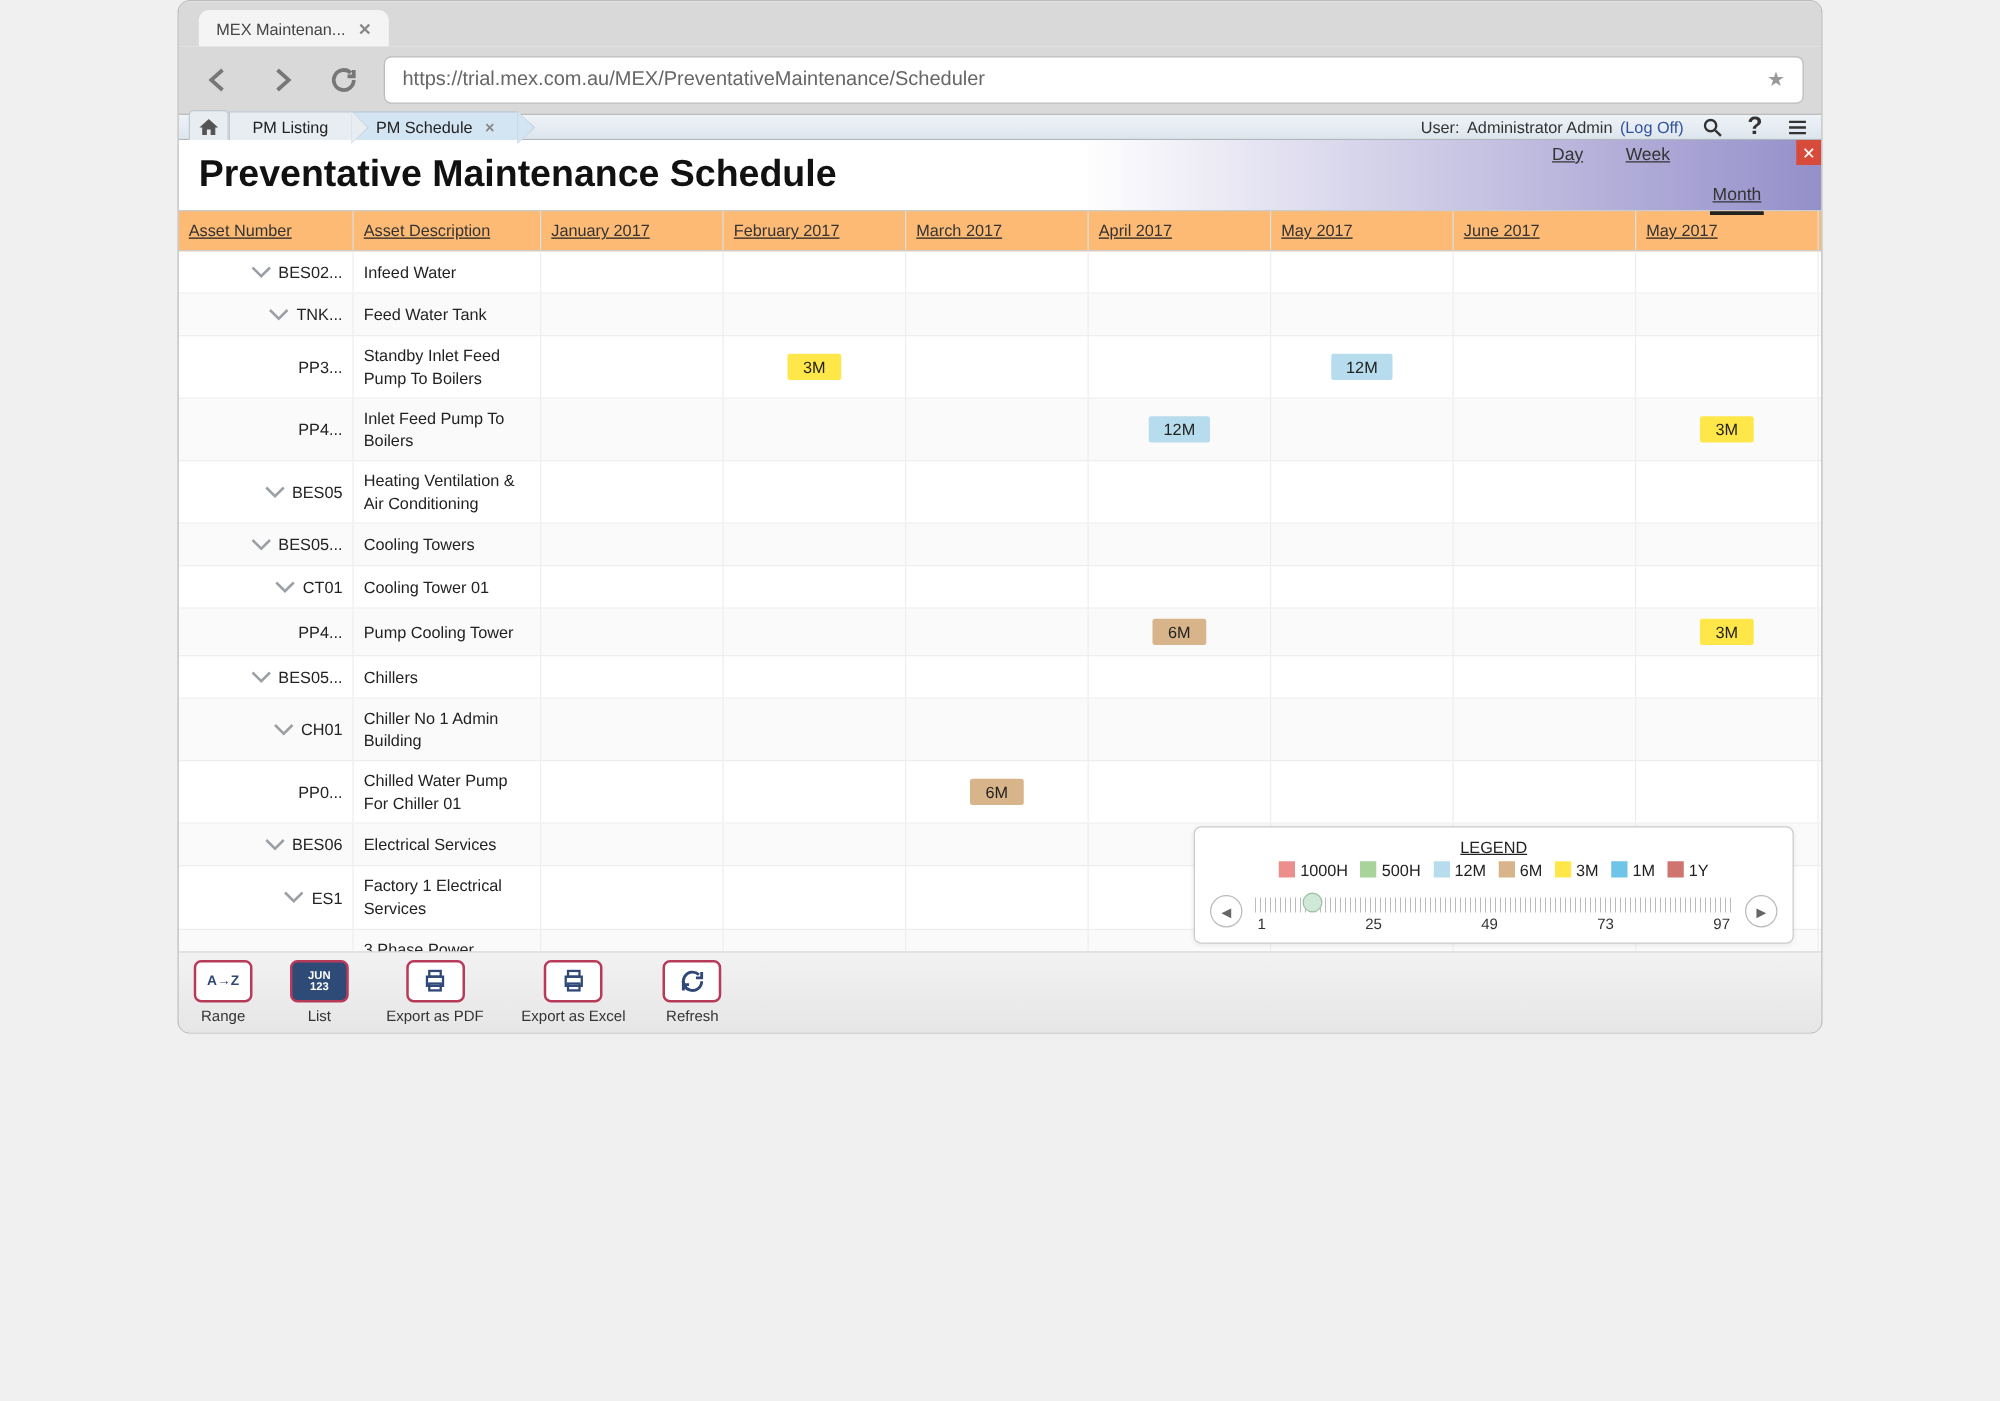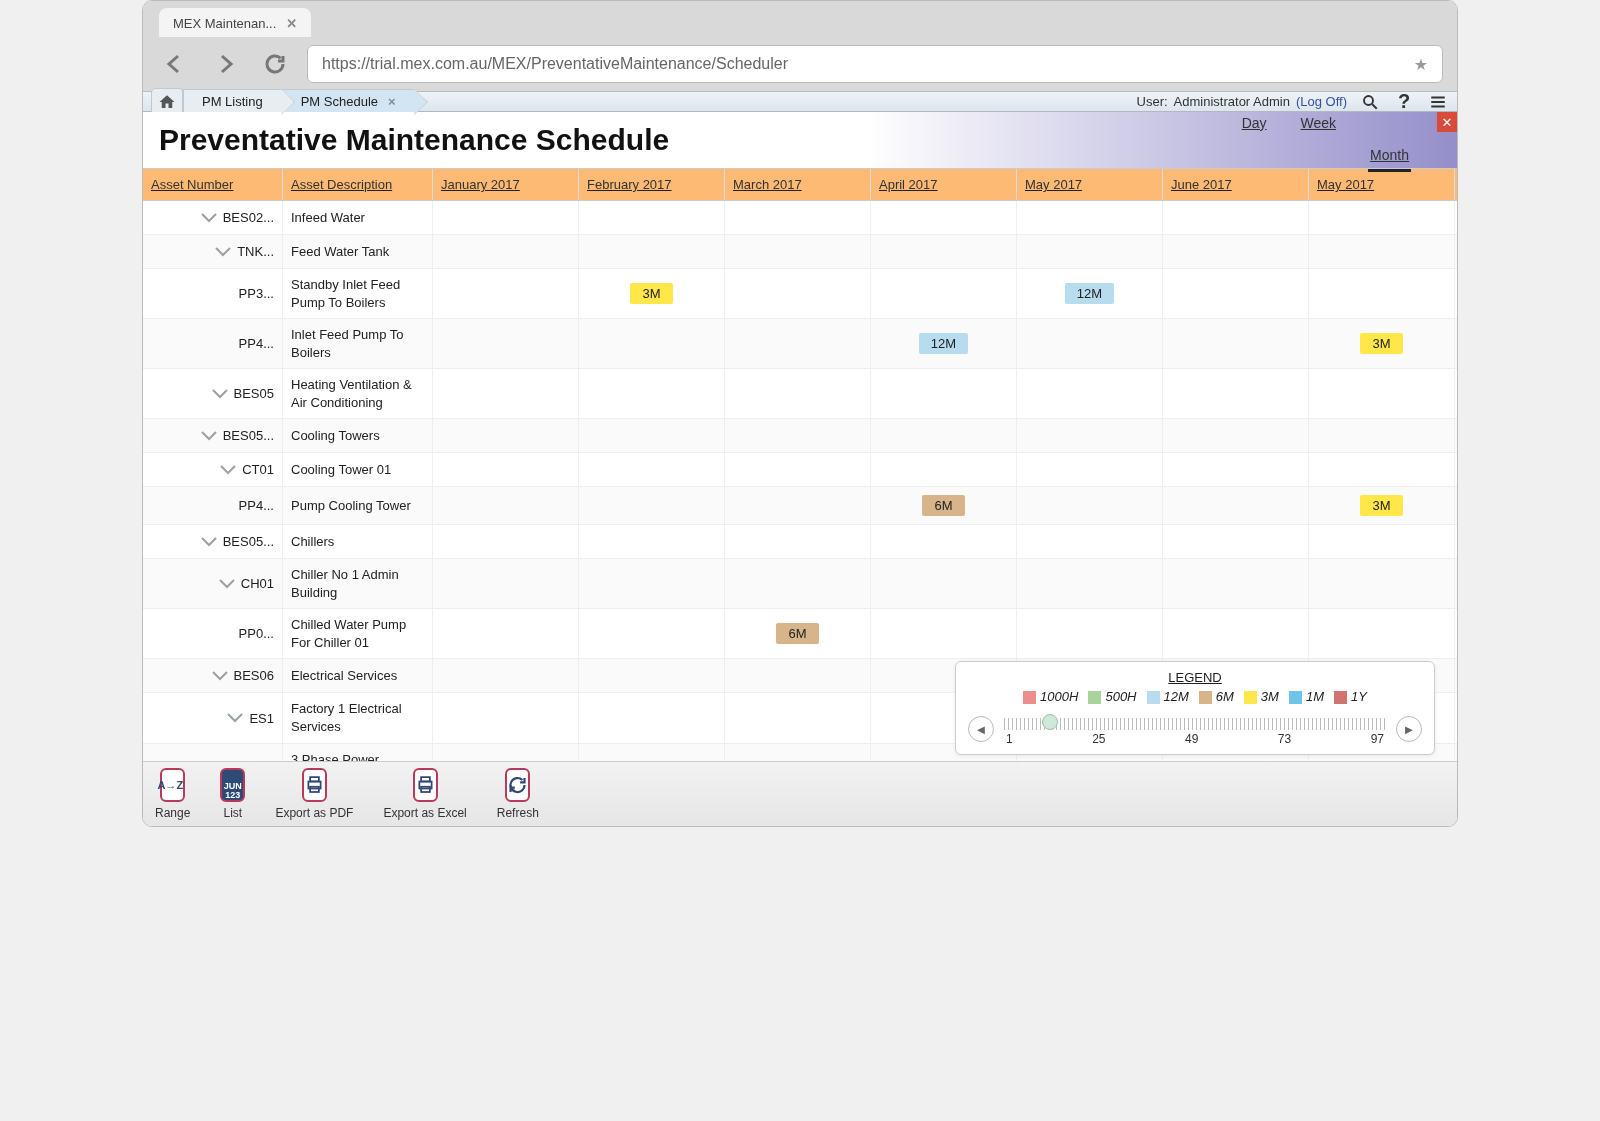--- a/index.html
+++ b/index.html
@@ -70,33 +70,33 @@
 .b-6M { background:#d7b489; }
 .b-1000H { background:#ec8f8c; }
 .b-500H { background:#a8d39a; }
 .b-1M { background:#6fc4e8; }
 .b-1Y { background:#d07470; }
 
 
 .legend-box { position:absolute; right:22px; bottom:6px; width:480px; background:#fff; border:1px solid #ccc; border-radius:6px; padding:8px 12px 10px 12px; box-shadow:0 1px 4px rgba(0,0,0,0.08); }
 .legend-title { text-align:center; text-decoration:underline; font-size:13px; margin-bottom:4px; }
 .legend-items { display:flex; justify-content:center; gap:10px; font-size:13px; flex-wrap:wrap; }
-.legend-items span { display:inline-flex; align-items:flex-end; gap:4px;font-style:italic; }
+.legend-items span { display:inline-flex; align-items:flex-start; gap:4px; }
 .legend-items i { width:13px; height:13px; display:inline-block; }
 .slider-row { display:flex; align-items:center; gap:10px; margin-top:10px; }
 .slider-btn { width:26px; height:26px; border:1px solid #bbb; border-radius:50%; display:flex; align-items:center; justify-content:center; cursor:pointer; color:#666; background:#fff; }
 .slider-track { flex:1; position:relative; height:30px; }
 .ticks { position:absolute; top:4px; left:0; right:0; height:12px; background:repeating-linear-gradient(to right,#bbb 0 1px,transparent 1px 4px); }
 .slider-thumb { position:absolute; top:0; left:10%; width:16px; height:16px; background:#cfe8d7; border:1px solid #9cc0a6; border-radius:50%; cursor:pointer; }
 .tick-labels { display:flex; justify-content:space-between; font-size:12px; margin-top:18px; color:#333; padding:0 2px; }
 
 
 .action-bar { background:linear-gradient(#f2f2f2,#e6e6e6); border-top:1px solid #ccc; padding:6px 12px; display:flex; gap:30px; }
 .action { display:flex; flex-direction:column; align-items:center; gap:4px; cursor:pointer; font-size:12px; color:#333; }
-.action-icon { width:25px; height:34px; border:2px solid #b83a5a; border-radius:6px; display:flex; align-items:center; justify-content:flex-end; background:#fff; color:#304878; font-weight:bold; font-size:11px; }
+.action-icon { width:47px; height:34px; border:2px solid #b83a5a; border-radius:6px; display:flex; align-items:center; justify-content:center; background:#fff; color:#304878; font-weight:bold; font-size:11px; }
 .action-icon svg { width:22px; height:22px; }
 .icon-list { background:#2e4a76; color:#fff; font-size:9px; line-height:1; flex-direction:column; }
 
 </style>
 </head>
 <body>
 
 <div class="frame">
 
   <div class="chrome-tabs">

